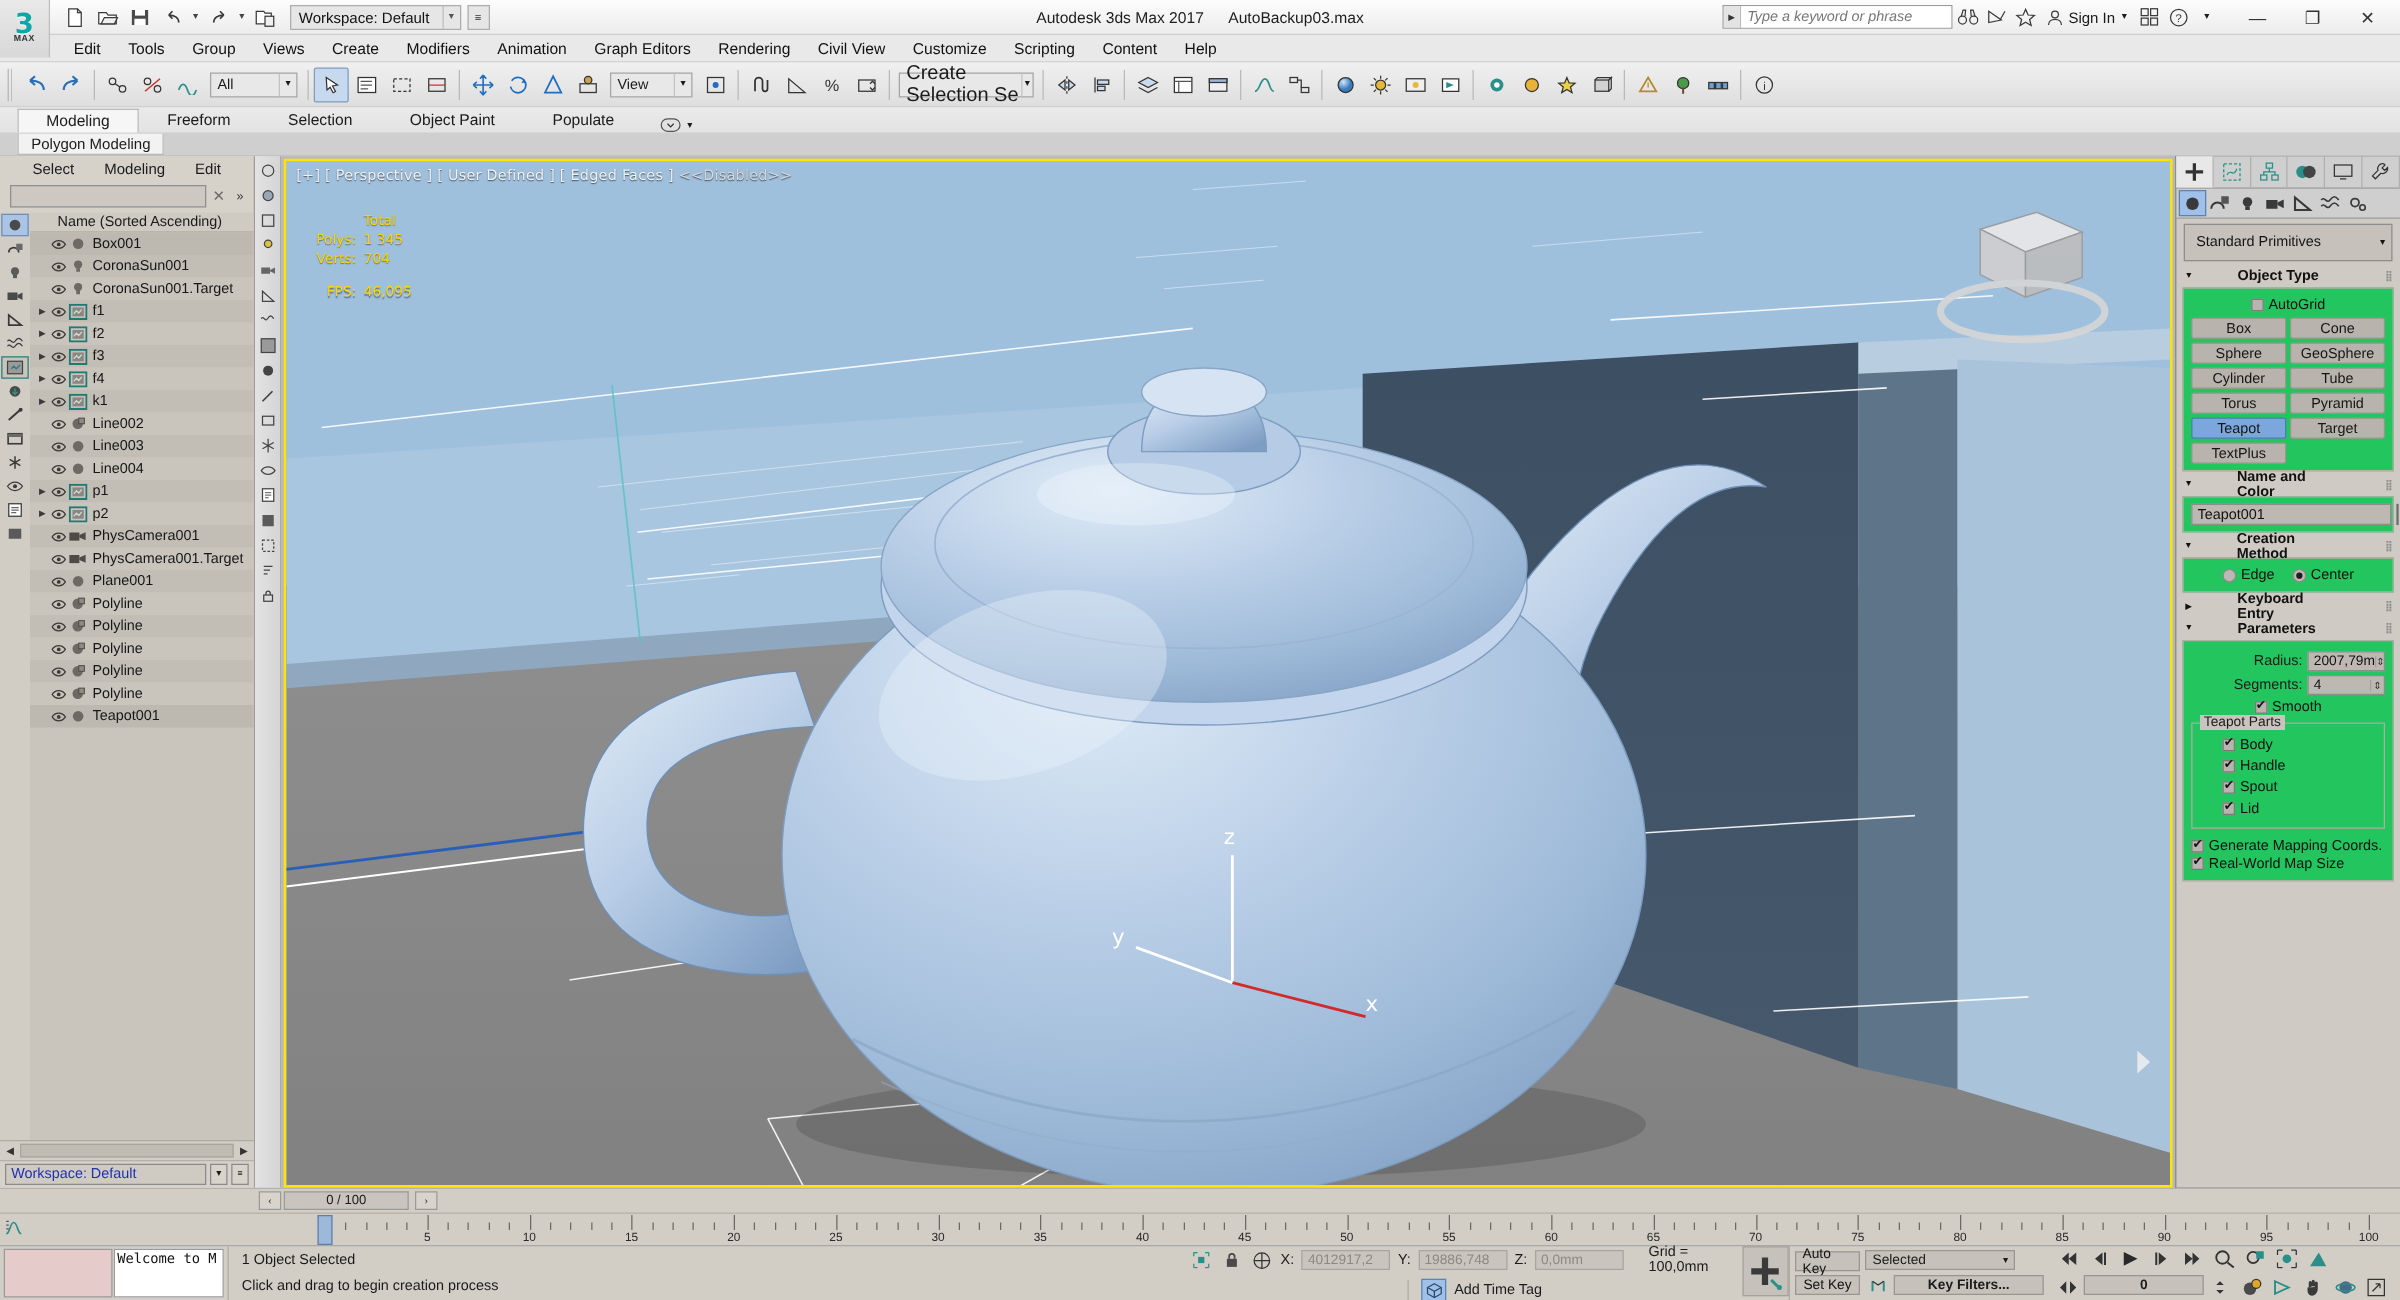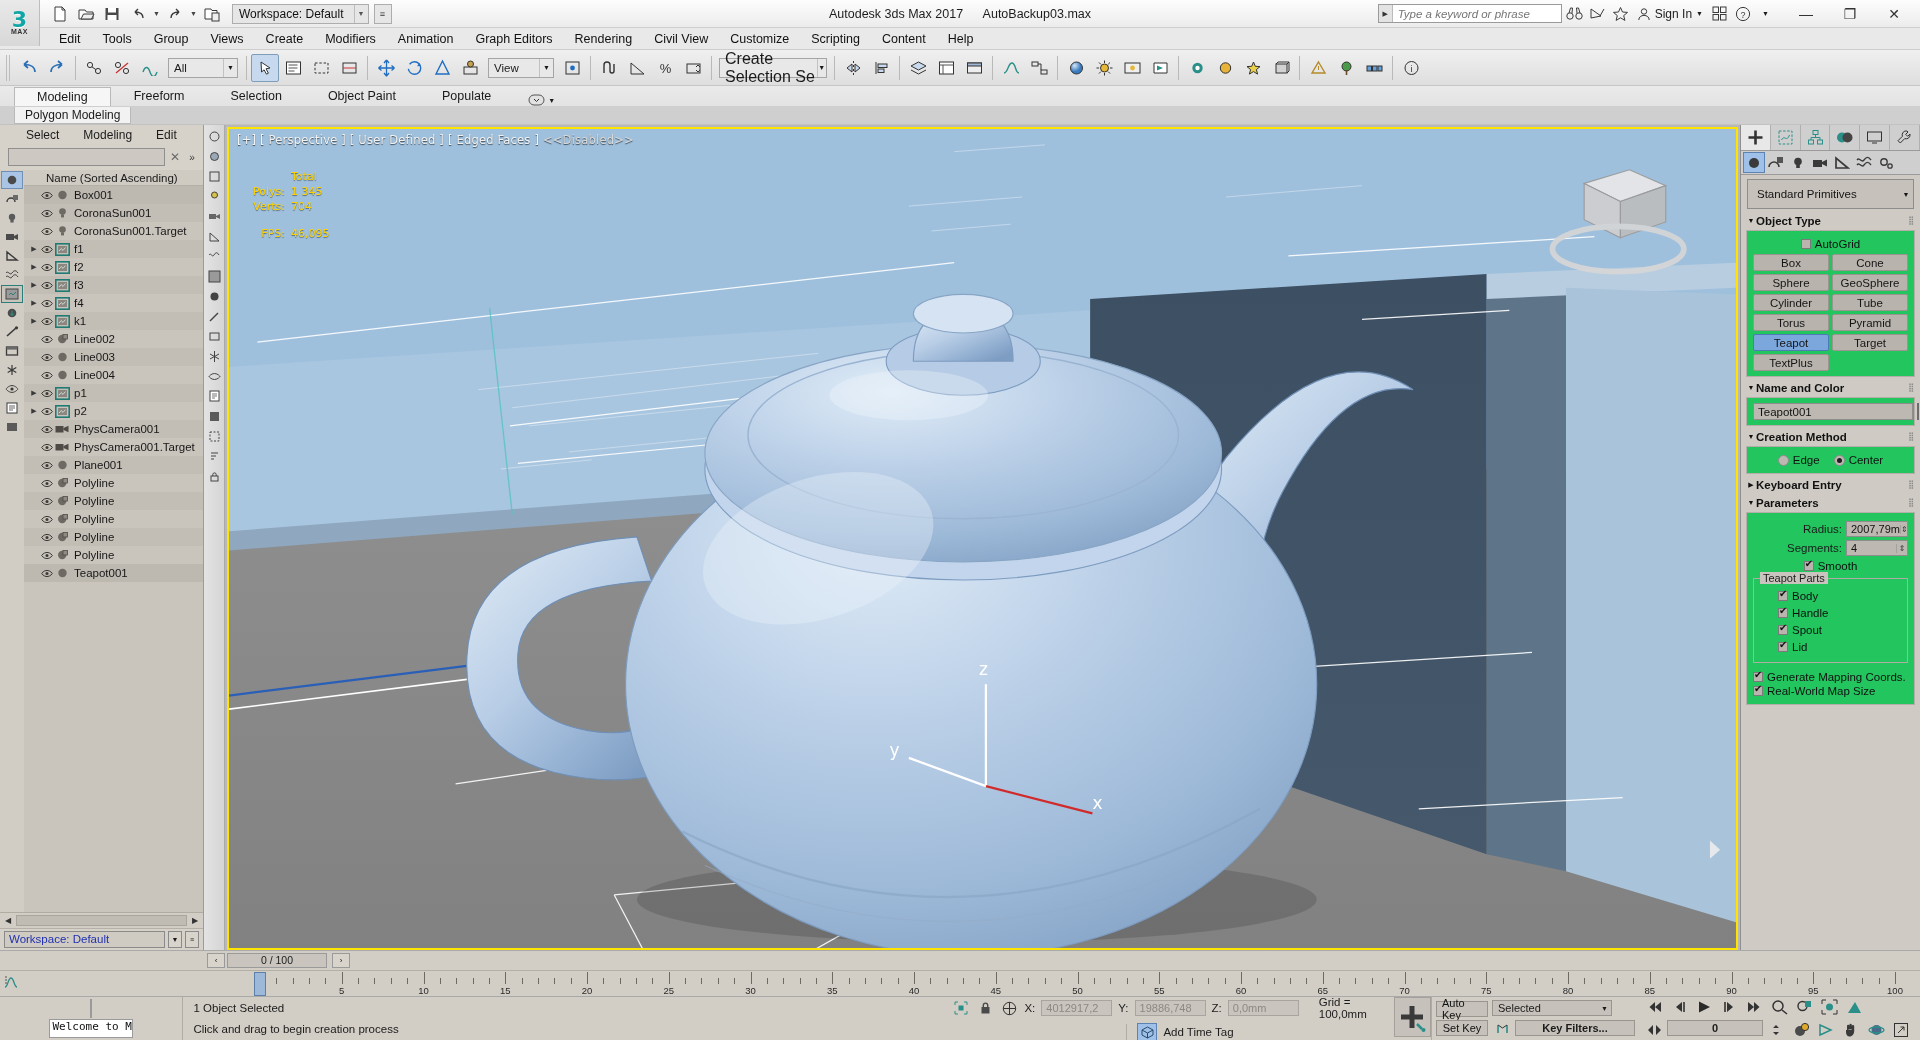--- a/index.html
+++ b/index.html
@@ -138,21 +138,21 @@
   .ctab.active{ background:#e8e8e8;}
   .cmdicons{ height:24px; display:flex; align-items:center; background:#cfcfcf; padding-left:2px;
              border-bottom:1px solid #9a9a9a;}
   .cicon{ width:22px;height:21px;display:flex;align-items:center;justify-content:center;border:1px solid transparent;}
   .cicon.sel{ background:#9fc0e8;border-color:#5d83b3;}
   .cmdbody{ flex:1; background:#cfcbc4; overflow:hidden; padding:0; position:relative;}
   .csel{ margin:4px 6px; height:30px; border:1px solid #8d8d8d; background:#c6c2bb; font-size:11.5px;
          display:flex; align-items:center; padding-left:9px; color:#141414;}
   .csel .ar{ margin-left:auto; width:14px; text-align:center; font-size:7px;}
   .roll{ margin:3px 5px 0 5px; }
-  .rollhead{ display:flex; align-items:center; font-size:11.5px; font-weight:bold; color:#111; height:15px;}
+  .rollhead{ display:flex; align-items:center; font-size:11.5px; font-weight:bold; color:#111; height:15px;gap:34px;}
   .rollhead .t{ width:10px; text-align:center; font-size:7px; font-weight:normal;}
   .rollhead .dots{ margin-left:auto; font-size:8px; color:#8a8a8a; letter-spacing:1px;}
   .rollbody{ border:1px solid #b3afa8; background:#22c55e; padding:5px 6px; margin-top:2px;}
   .chk{ display:flex; align-items:center; font-size:11.5px; color:#111; gap:4px; margin:2px 0;}
   .box{ width:10px;height:10px;border:1px solid #7a7a7a;background:#b9b5ae; display:inline-block;
         position:relative;}
   .box.on:after{ content:"✔"; position:absolute; left:0px; top:-4px; font-size:10px; color:#111;}
   .radio{ width:11px;height:11px;border-radius:50%;border:1px solid #8b8b8b;background:#bdb9b2;
           display:inline-block;position:relative;}
   .radio.on:after{ content:""; position:absolute; left:2px;top:2px;width:5px;height:5px;border-radius:50%;background:#1d1d1d;}
@@ -178,21 +178,21 @@
   .timefield{ width:100px;height:15px;border:1px solid #9a9a9a;background:#c9c5be;text-align:center;
               font-size:10.5px;line-height:13px;margin:0 2px;}
   .ruler{ height:26px; background:#d2cec6; position:relative; border-top:1px solid #b4b0a8; overflow:hidden;}
   .ruler .tick{ position:absolute; bottom:12px; width:1px; background:#6e6a63;}
   .ruler .lab{ position:absolute; bottom:0; font-size:9.5px; color:#2a2a2a; transform:translateX(-50%);}
   .slider{ position:absolute; top:1px; width:12px; height:24px; background:#9db8d9; border:1px solid #5d7fa8;}
   .rulericon{ position:absolute; left:4px; top:4px; }
 
   
   .status{ height:44px; background:#d2cec6; display:flex; border-top:1px solid #a9a9a9;}
-  .maxlisten{ width:205px; display:flex; flex-direction:column; padding:2px 3px; gap:1px;align-items:center;}
+  .maxlisten{ width:205px; display:flex; flex-direction:row; padding:2px 3px; gap:1px;}
   .ml1{ flex:1; background:#e6cbcb; border:1px solid #9a9a9a;}
   .ml2{ flex:1; background:#ffffff; border:1px solid #9a9a9a; font-family:"DejaVu Sans Mono",monospace;
         font-size:11px; padding-left:2px; color:#111; overflow:hidden; white-space:nowrap;}
   .statmsg{ width:860px; display:flex; flex-direction:column; justify-content:space-around;
             border-left:1px solid #b0aca4; padding-left:10px; font-size:11.5px; color:#1a1a1a;}
   .coords{ flex:1; display:flex; flex-direction:column; justify-content:center; gap:3px; padding-left:6px;}
   .crow{ display:flex; align-items:center; gap:6px; font-size:11.5px;}
   .cfield{ width:78px; height:16px; border:1px solid #a9a59e; background:#c9c5be; font-size:11px;
            color:#8d8980; padding-left:4px; line-height:14px; overflow:hidden;}
   .icnbtn{ width:20px;height:18px;display:flex;align-items:center;justify-content:center;}

